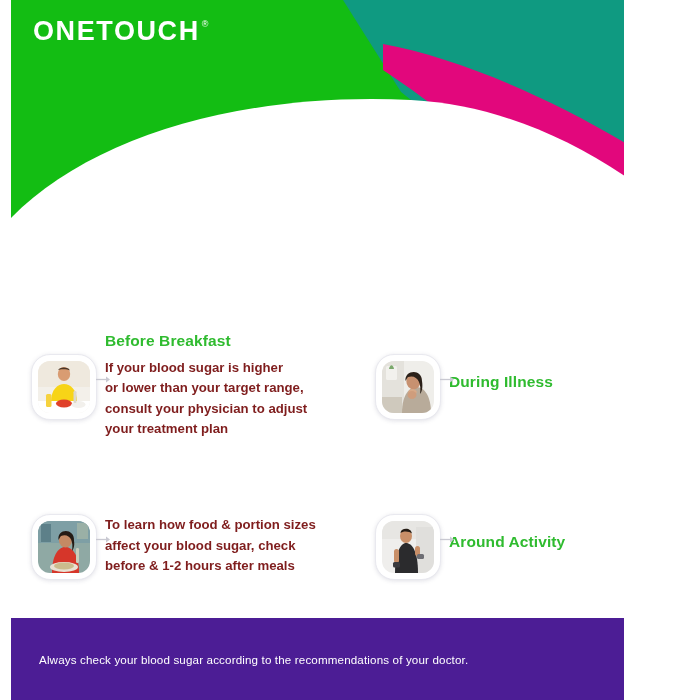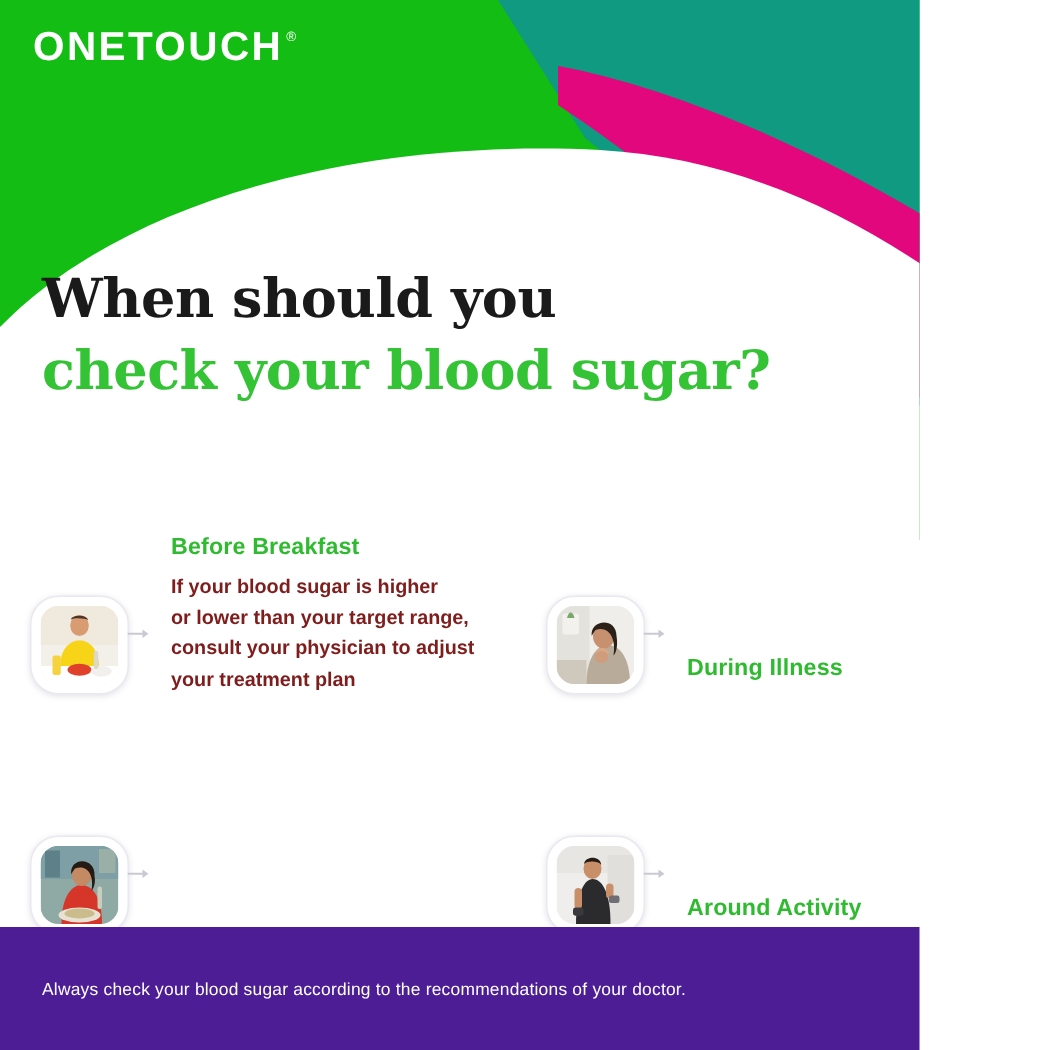--- a/index.html
+++ b/index.html
@@ -11,20 +11,21 @@
     background: #ffffff;
     font-family: "Liberation Sans", sans-serif;
   }
 
   #poster {
     position: relative;
     width: 613px;
     height: 700px;
     background: #ffffff;
     overflow: hidden;
+    margin-left: 11px;
   }
 
   
   #header-art {
     position: absolute;
     top: 0; left: 0;
     width: 700px;
     height: 360px;
     z-index: 1;
   }
@@ -82,22 +83,22 @@
     z-index: 5;
     display: grid;
     grid-template-columns: 340px 340px;
     grid-template-rows: 160px 160px;
     column-gap: 4px;
     padding-left: 20px;
   }
 
   .tip {
     display: flex;
-    align-items: flex-end;
-    gap: 22px;
+    align-items: center;
+    gap: 2px;
   }
 
   
   .thumb-wrap {
     position: relative;
     flex: 0 0 auto;
     width: 72px;
     padding-top: 7px;
   }
   .thumb-card {
@@ -195,24 +196,20 @@
 
       <path d="M -60 360 C -60 185, 160 88, 400 100 C 540 108, 650 190, 760 300 L 760 360 Z" fill="#ffffff"></path>
     </g>
   </svg>
 
   <div id="logo">
     <span class="logo-word">ONETOUCH</span>
     <span class="logo-reg">®</span>
   </div>
 
-  <div id="headline">
-    <div class="line line1">When should you</div>
-    <div class="line line2">check your blood sugar?</div>
-  </div>
 
   <div id="tips">
 
     <div class="tip">
       <div class="thumb-wrap">
         <div class="thumb-card">
           <div class="thumb-photo">
             <svg viewBox="0 0 52 52">
               <rect x="0" y="0" width="52" height="52" fill="#f3f0ea"></rect>
               <rect x="0" y="0" width="52" height="26" fill="#efe9de"></rect>
@@ -292,20 +289,23 @@
           </div>
         </div>
         <div class="thumb-tab">
           <svg viewBox="0 0 16 11" width="16" height="11">
             <path d="M 0 5.5 L 11 5.5" stroke="#c9c9d2" stroke-width="1.3" fill="none"></path>
             <path d="M 10 2.6 L 14 5.5 L 10 8.4 Z" fill="#c9c9d2"></path>
           </svg>
         </div>
       </div>
       <div class="tip-text">
+        <div class="tip-body">To learn how food &amp; portion sizes
+affect your blood sugar, check
+before &amp; 1-2 hours after meals</div>
       </div>
     </div>
 
     <div class="tip">
       <div class="thumb-wrap">
         <div class="thumb-card">
           <div class="thumb-photo">
             <svg viewBox="0 0 52 52">
               <rect x="0" y="0" width="52" height="52" fill="#efeeec"></rect>
               <rect x="0" y="0" width="52" height="18" fill="#e7e6e3"></rect>

